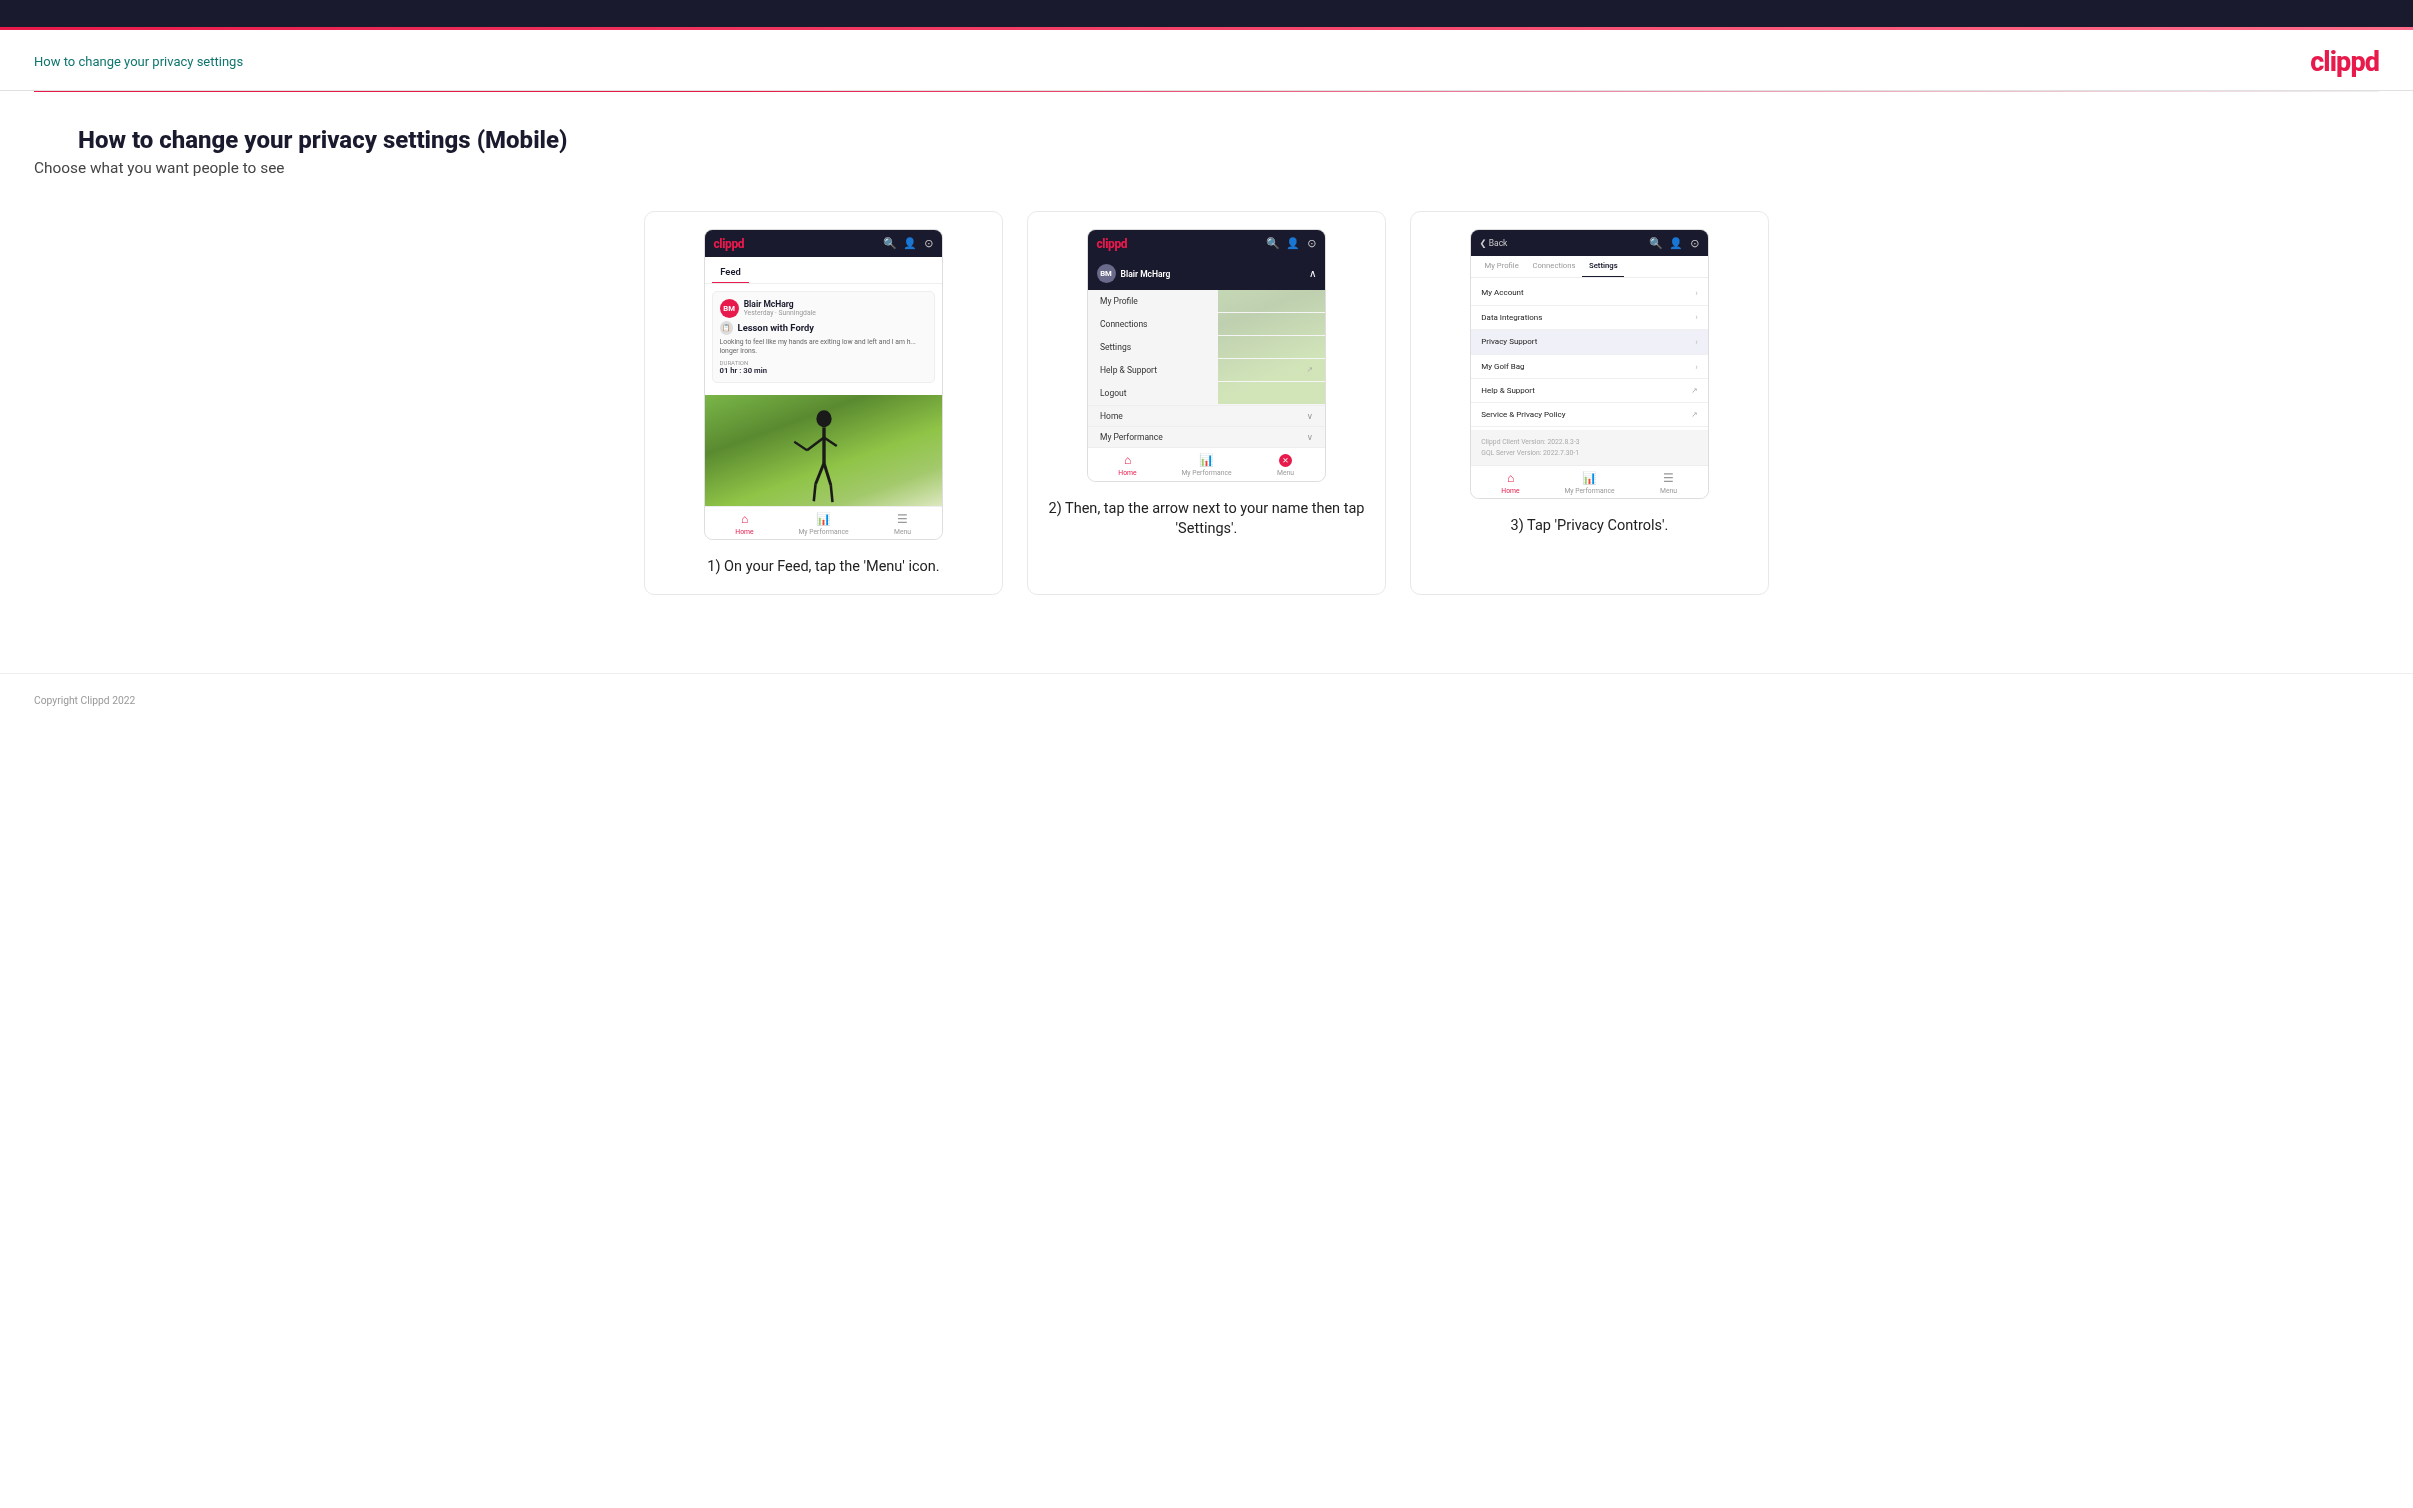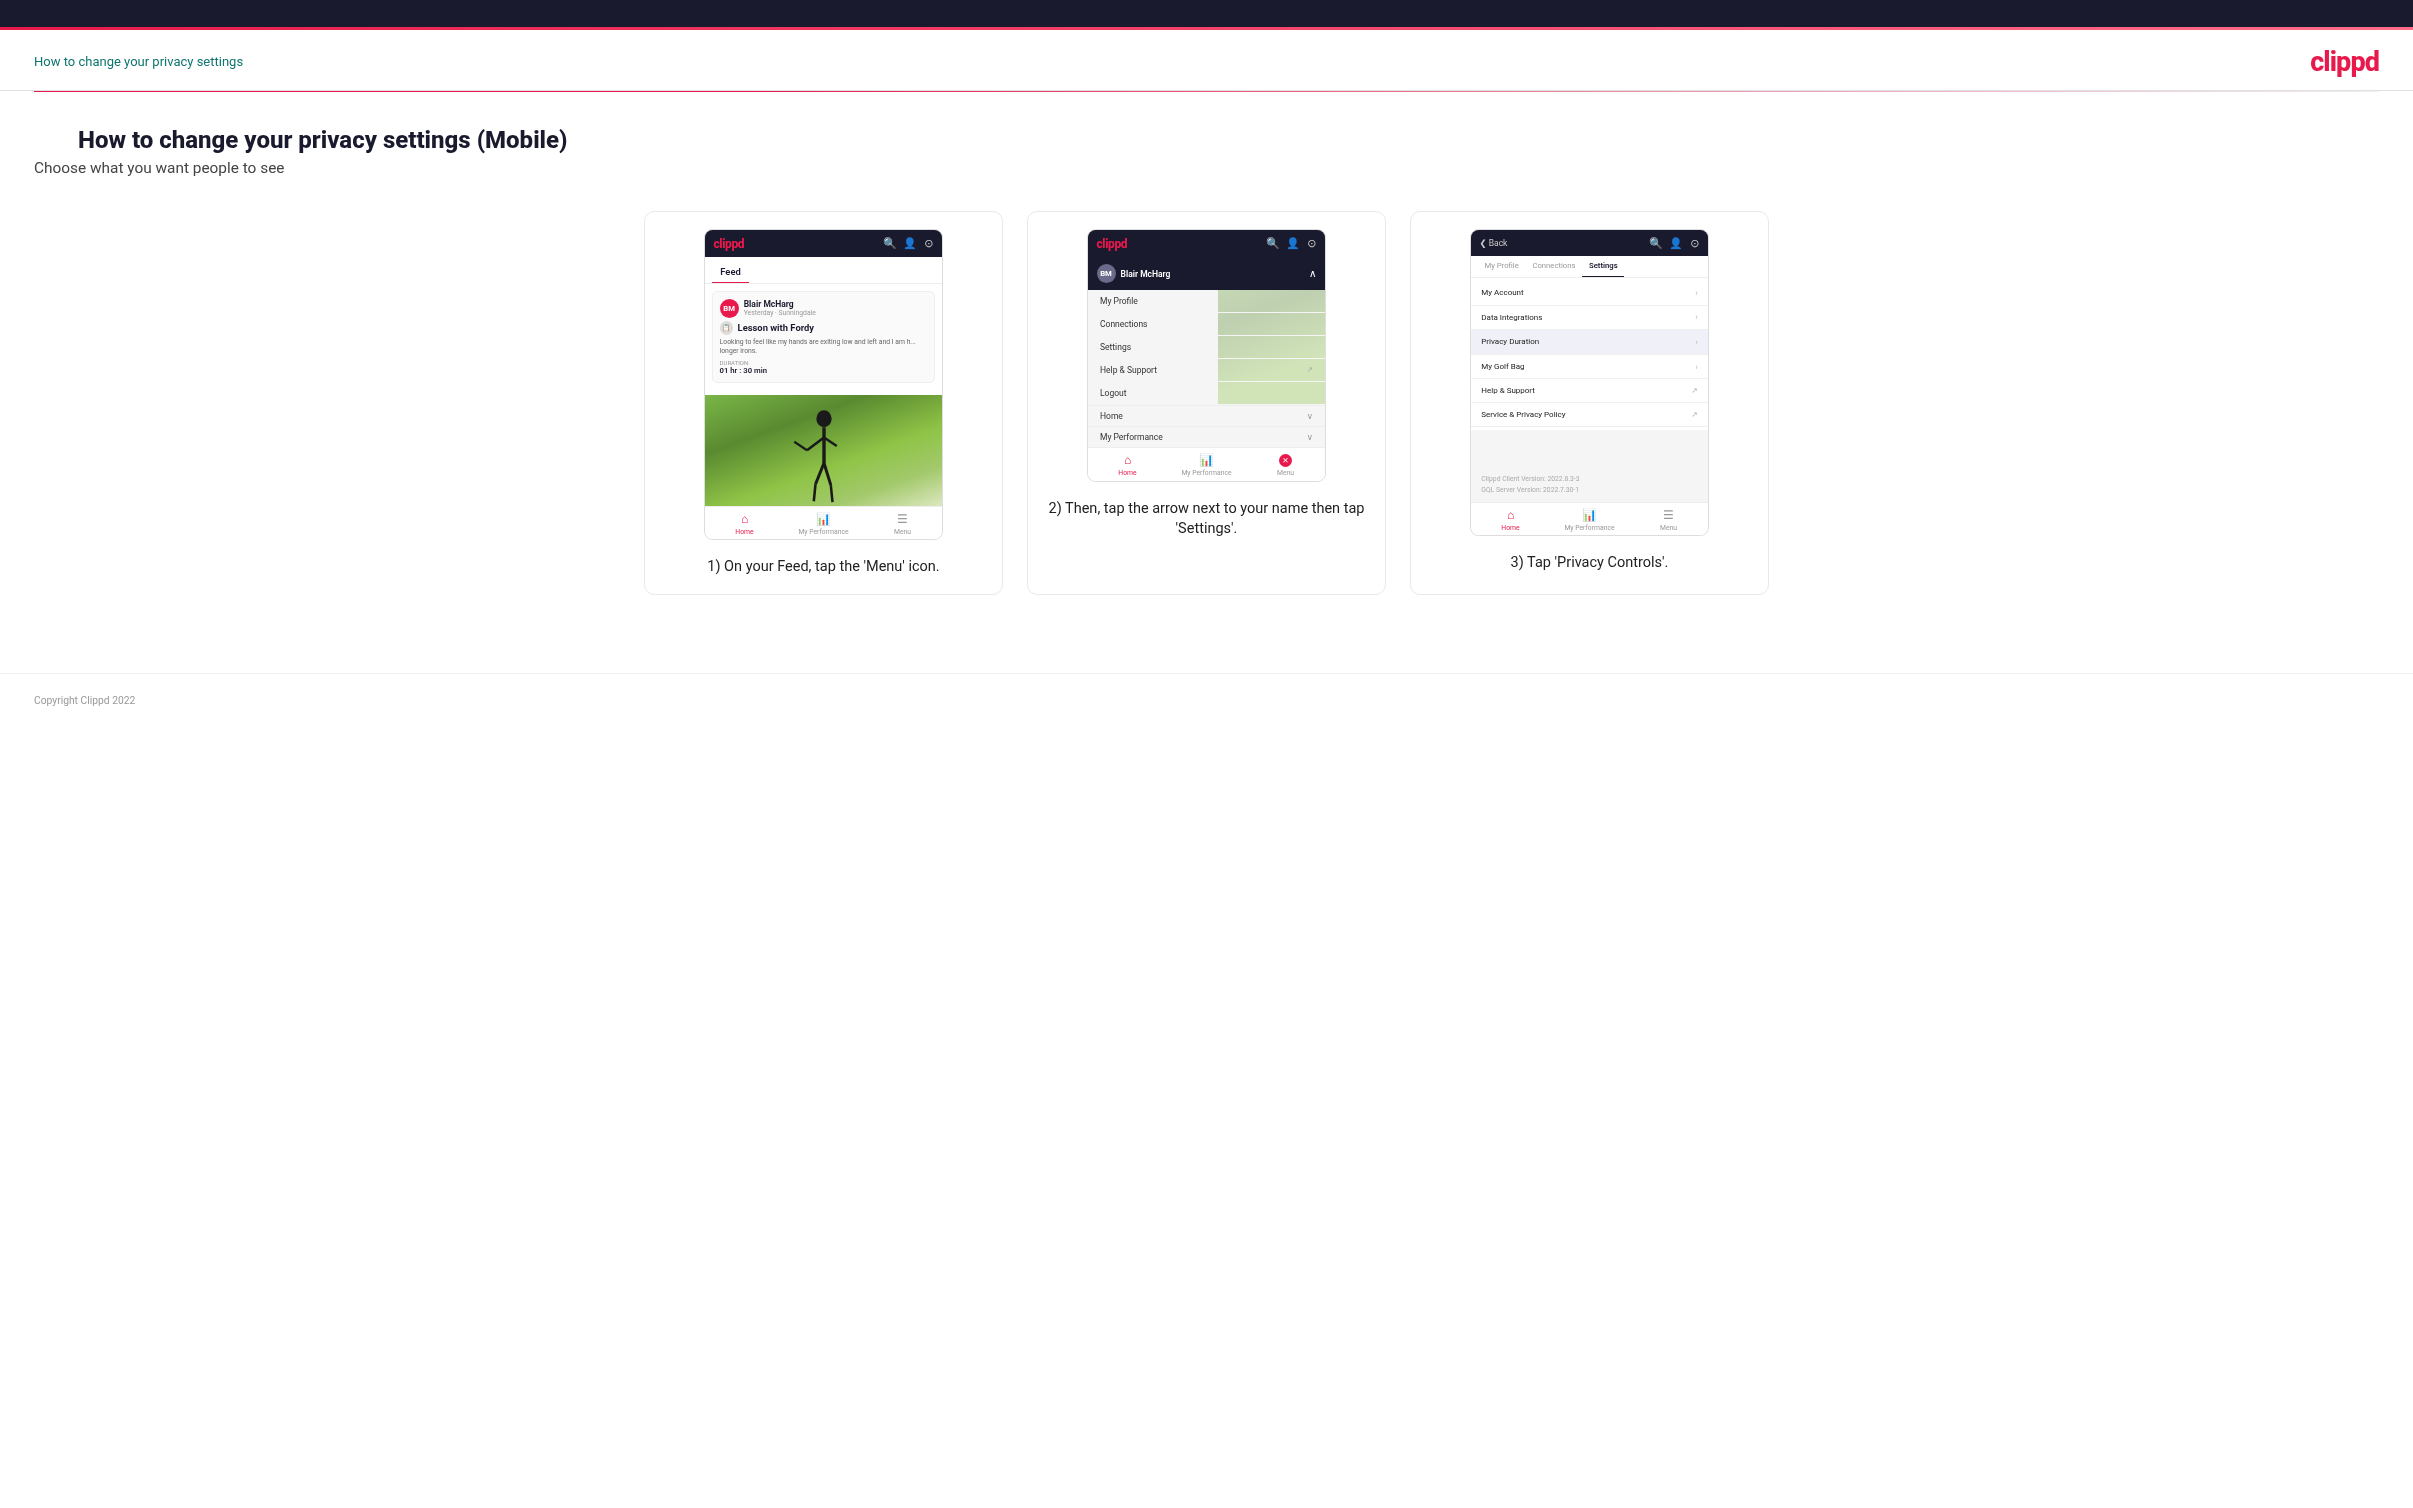--- a/index.html
+++ b/index.html
@@ -369,21 +369,20 @@
     }
     .settings-link-icon {
       color: #aaa;
       font-size: 7.7px;
     }
     .settings-version {
       padding: 6.8px 10.3px;
       font-size: 6.8px;
       color: #aaa;
       line-height: 1.6;
-      margin-top: 37px;
     }
 
     
     .step-desc {
       font-size: 14.5px;
       color: #222;
       text-align: center;
       line-height: 1.4;
       font-weight: 400;
     }
@@ -589,21 +588,21 @@
         <div class="settings-list">
           <div class="settings-item">
             <span>My Account</span>
             <span class="settings-chevron">›</span>
           </div>
           <div class="settings-item">
             <span>Data Integrations</span>
             <span class="settings-chevron">›</span>
           </div>
           <div class="settings-item highlighted">
-            <span>Privacy Duration</span>
+            <span>Privacy Support</span>
             <span class="settings-chevron">›</span>
           </div>
           <div class="settings-item">
             <span>My Golf Bag</span>
             <span class="settings-chevron">›</span>
           </div>
           <div class="settings-item">
             <span>Help &amp; Support</span>
             <span class="settings-link-icon">↗</span>
           </div>

